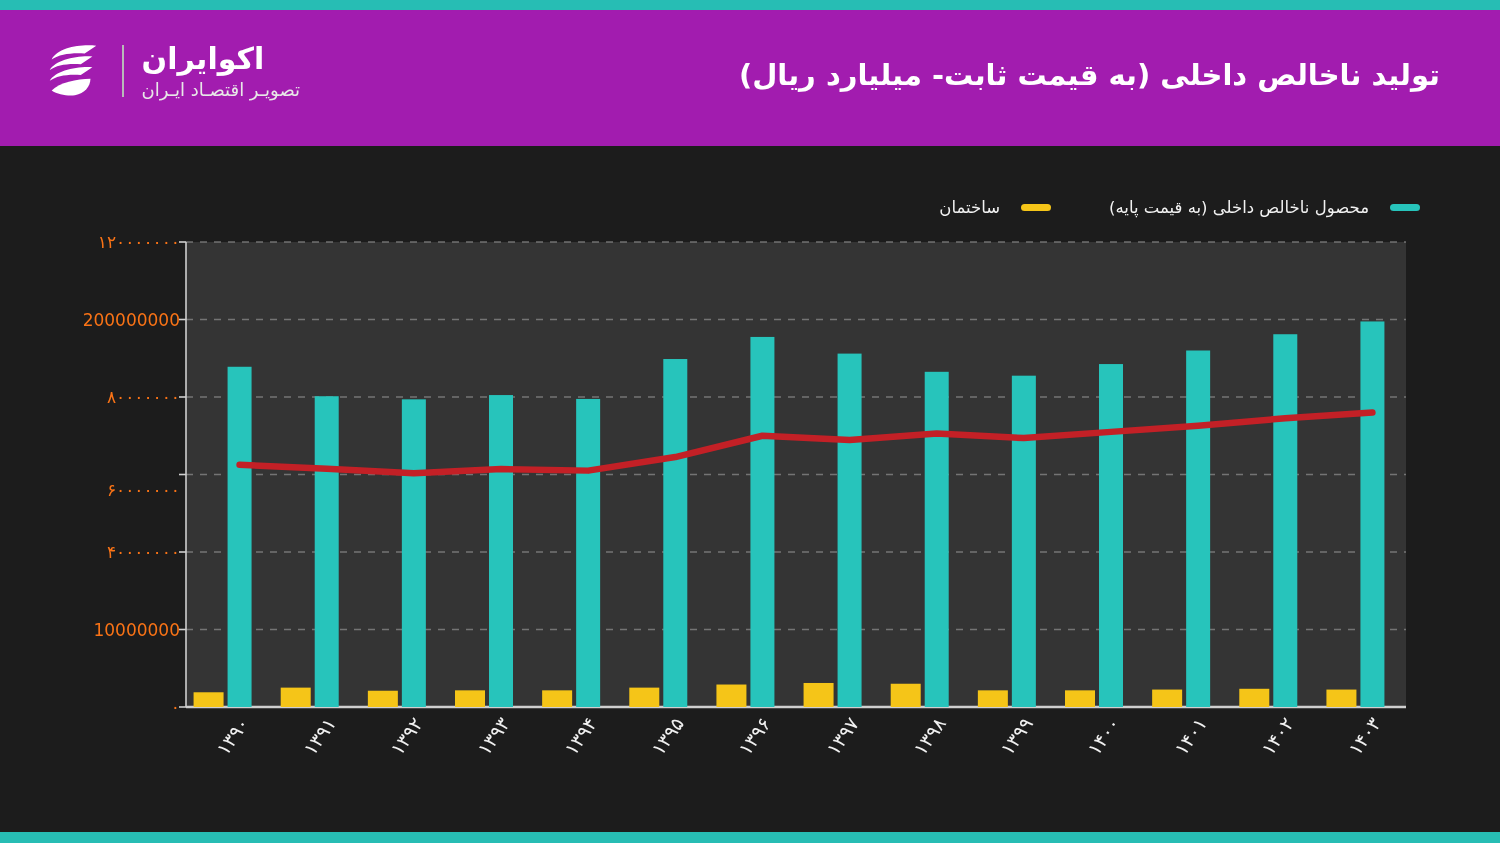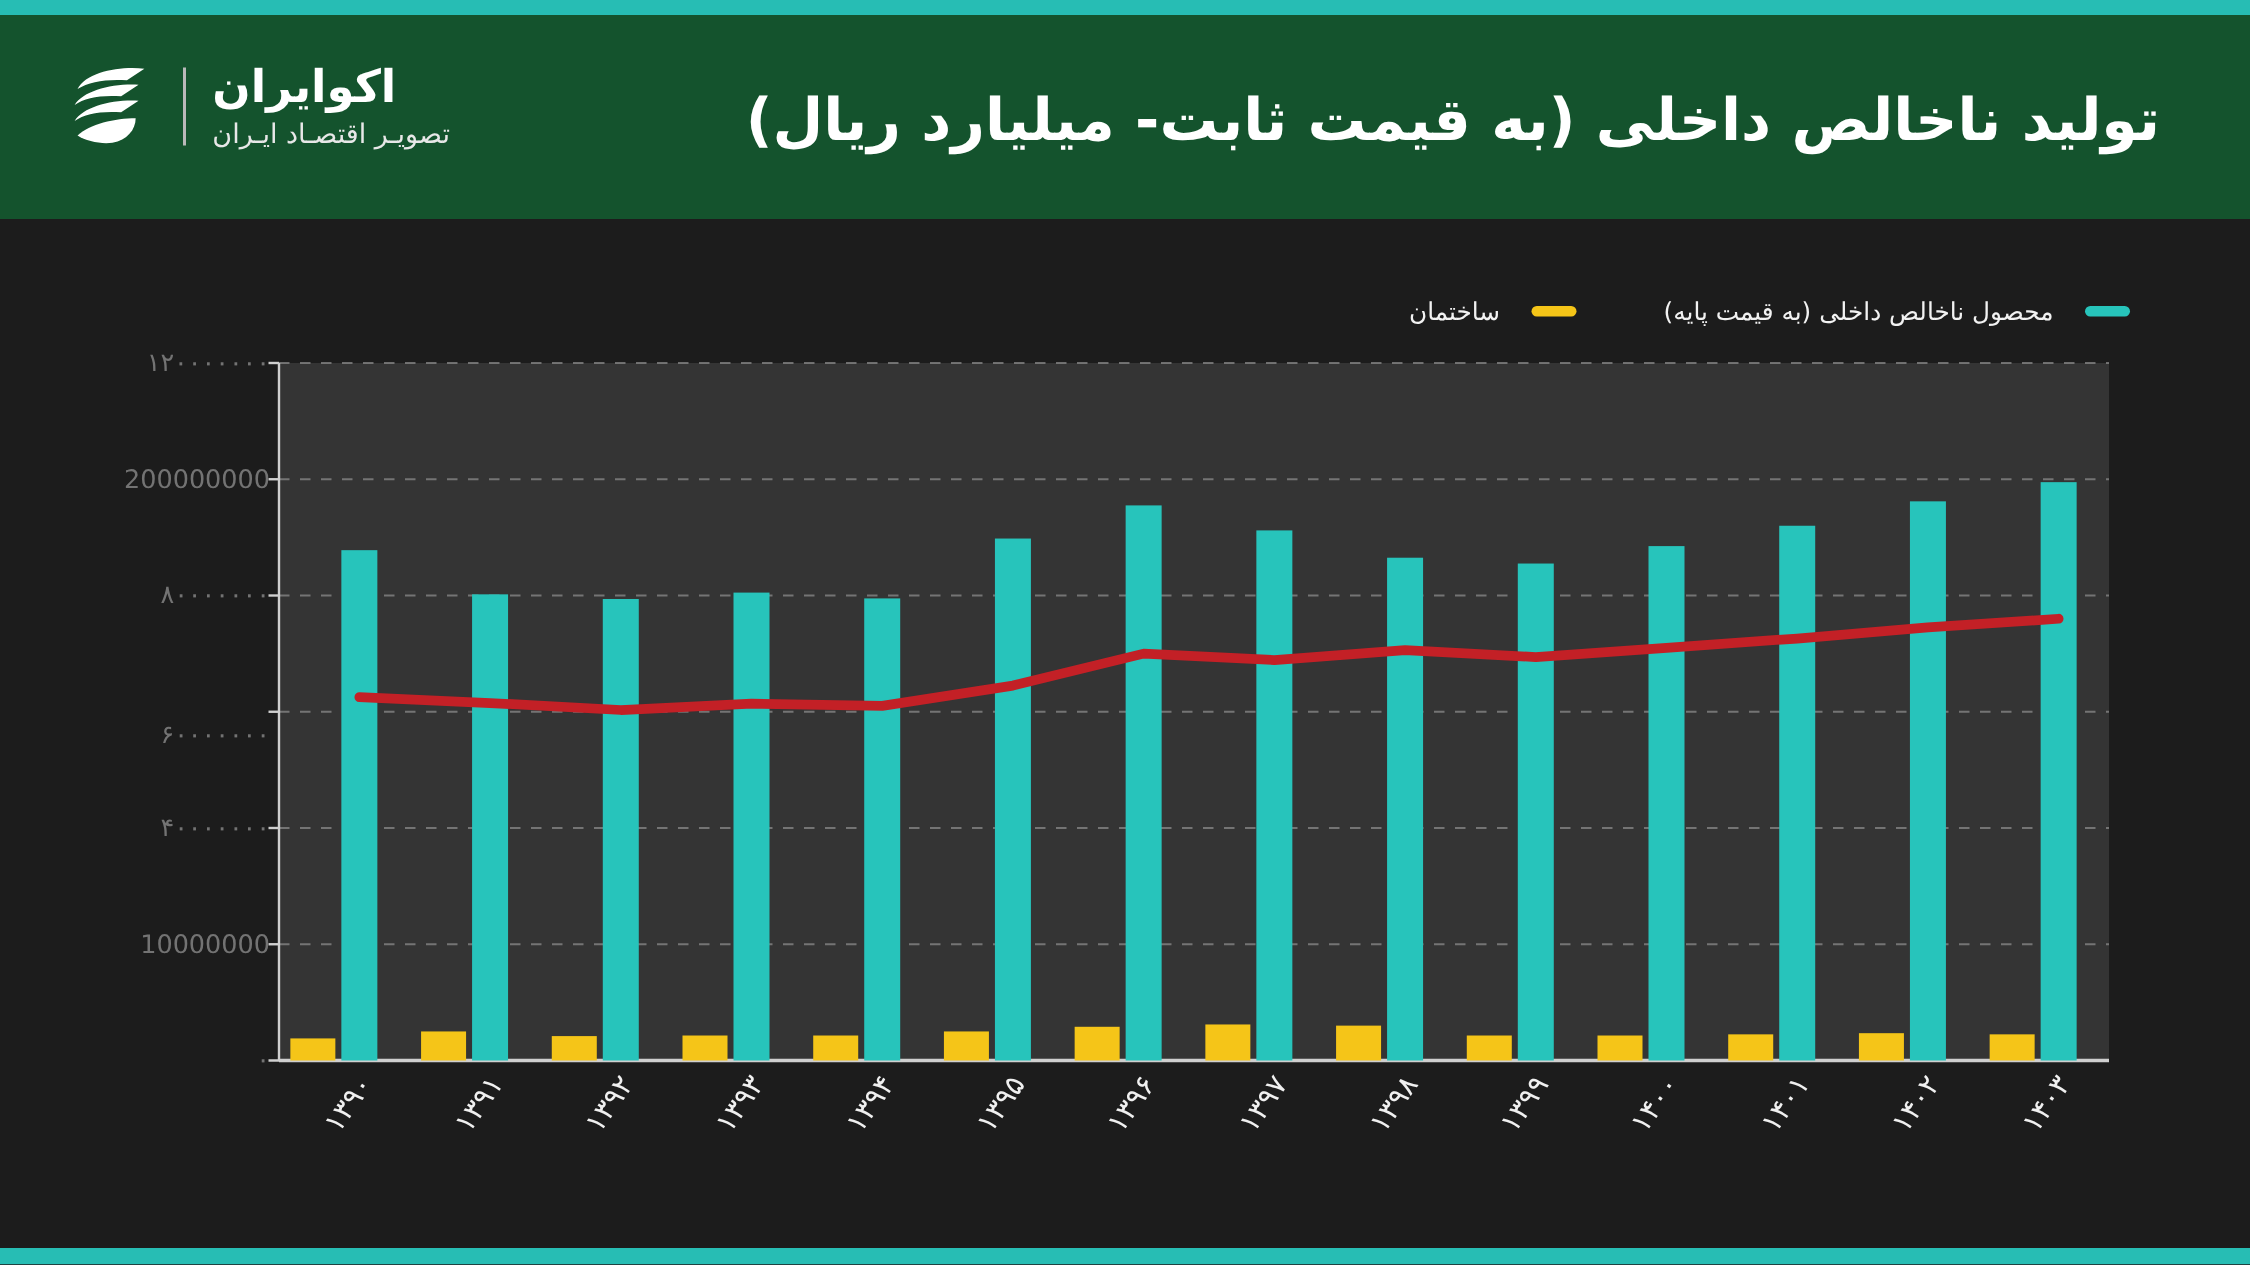--- a/index.html
+++ b/index.html
@@ -7,48 +7,48 @@
     width:1500px;height:843px;
     background:#1c1c1c;
     font-family:"DejaVu Sans","Liberation Sans",sans-serif;
     overflow:hidden;position:relative;
   }
   .top-accent{position:absolute;top:0;left:0;width:1500px;height:10px;background:#27bdb4;}
   .bottom-accent{position:absolute;top:832px;left:0;width:1500px;height:11px;background:#27bdb4;}
 
   .header{
     position:absolute;top:10px;left:0;width:1500px;height:136px;
-    background:#14532d;
+    background:#a21caf;
   }
   .brand{position:absolute;top:30px;right:1200px;display:flex;align-items:center;gap:14px;direction:rtl;}
   .brand-text{display:flex;flex-direction:column;align-items:flex-end;line-height:1;}
   .brand-name{color:#ffffff;font-size:30px;font-weight:bold;letter-spacing:1px;}
   .brand-sub{color:#e8e8e8;font-size:18px;margin-top:7px;letter-spacing:2px;}
   .brand-divider{width:2px;height:52px;background:#b9b9b9;margin:0 4px;}
   .brand-mark{width:62px;height:62px;}
 
   .title{
     position:absolute;top:48px;right:60px;
-    color:#ffffff;font-size:39px;font-weight:bold;
+    color:#ffffff;font-size:29px;font-weight:bold;
     letter-spacing:0px;direction:rtl;white-space:nowrap;
   }
 
   .legend{
     position:absolute;top:198px;right:80px;
     display:flex;flex-direction:row;gap:58px;direction:rtl;align-items:center;
   }
   .legend-item{display:flex;flex-direction:row;align-items:center;gap:21px;direction:rtl;}
   .legend-swatch{width:30px;height:7px;border-radius:4px;display:inline-block;}
   .legend-label{color:#f2f2f2;font-size:16.5px;white-space:nowrap;}
 
   .chart-wrap{position:absolute;top:0;left:0;width:1500px;height:843px;pointer-events:none;}
   .plot-bg{position:absolute;left:186px;top:242px;width:1220px;height:465px;background:#343434;}
 
   .ytick-label{
-    position:absolute;right:1320px;color:#737373;font-size:17px;
+    position:absolute;right:1320px;color:#f97316;font-size:17px;
     transform:translateY(-50%);white-space:nowrap;direction:ltr;text-align:right;
   }
   .xtick-label{
     position:absolute;color:#f0f0f0;font-size:19px;white-space:nowrap;
     transform-origin:center center;
   }
   svg.chart-svg{position:absolute;left:0;top:0;width:1500px;height:843px;}
 </style>
 </head>
 <body>

